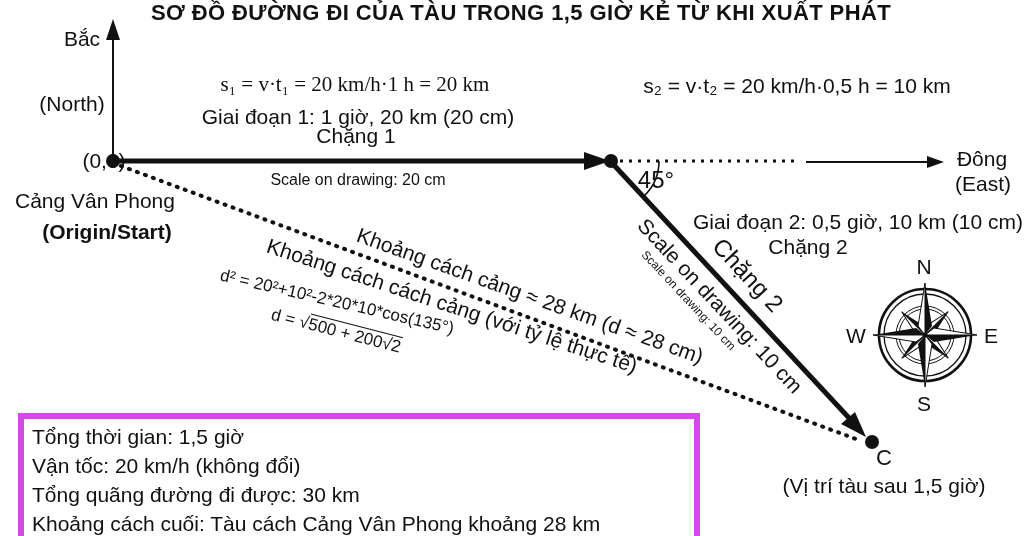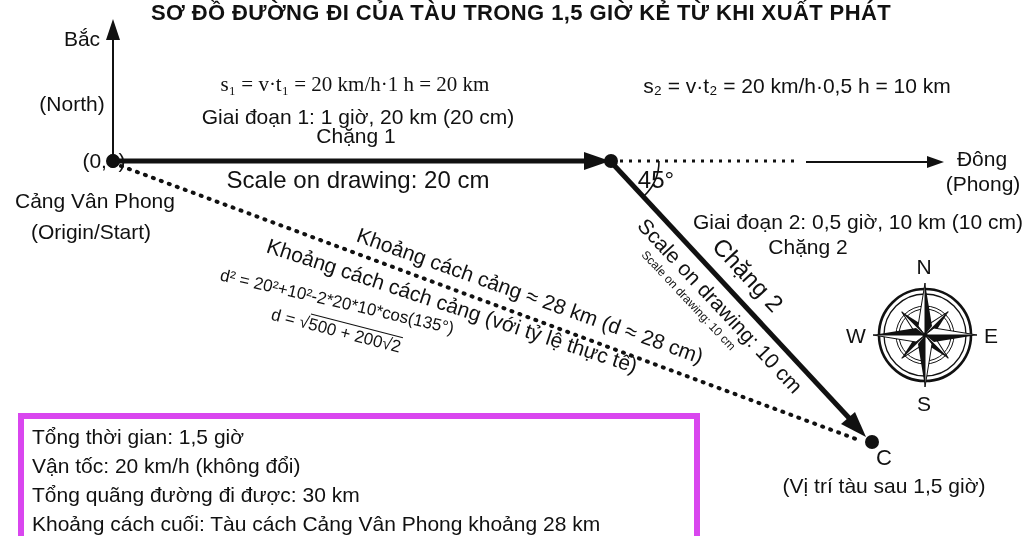--- a/index.html
+++ b/index.html
@@ -94,30 +94,30 @@
     <text x="924" y="411" text-anchor="middle" font-size="21">S</text>
     <text x="856" y="343" text-anchor="middle" font-size="21">W</text>
     <text x="991" y="343" text-anchor="middle" font-size="21">E</text>
   </svg>
 
   <div class="ctr b" style="left:521px;top:13px;font-size:22px;letter-spacing:0.4px;">SƠ ĐỒ ĐƯỜNG ĐI CỦA TÀU TRONG 1,5 GIỜ KẺ TỪ KHI XUẤT PHÁT</div>
 
   <div class="ctr" style="left:82px;top:39px;">Bắc</div>
   <div class="ctr" style="left:72px;top:63px;margin-top:41px;">(North)</div>
   <div class="ctr" style="left:982px;top:159px;">Đông</div>
-  <div class="ctr" style="left:983px;top:184px;">(Phong)</div>
+  <div class="ctr" style="left:983px;top:184px;">(East)</div>
 
   <div class="ctr" style="left:82px;top:161px;margin-left:22px;">(0,0)</div>
   <div class="ctr" style="left:95px;top:201px;">Cảng Vân Phong</div>
-  <div class="ctr" style="left:91px;top:232px;">(Origin/Start)</div>
+  <div class="ctr" style="left:107px;top:232px;font-weight:bold;">(Origin/Start)</div>
 
   <div class="ctr" style="left:355px;top:84px;font-family:Liberation Serif, serif;">s₁ = v·t₁ = 20 km/h·1 h = 20 km</div>
   <div class="ctr" style="left:358px;top:117px;">Giai đoạn 1: 1 giờ, 20 km (20 cm)</div>
   <div class="ctr" style="left:356px;top:136px;">Chặng 1</div>
-  <div class="ctr" style="left:358px;top:180px;font-size:24px;">Scale on drawing: 20 cm</div>
+  <div class="ctr" style="left:358px;top:180px;font-size:16px;">Scale on drawing: 20 cm</div>
 
   <div class="ctr" style="left:656px;top:180px;font-size:24px;">45°</div>
 
   <div class="ctr" style="left:797px;top:86px;">s₂ = v·t₂ = 20 km/h·0,5 h = 10 km</div>
   <div class="ctr" style="left:858px;top:222px;">Giai đoạn 2: 0,5 giờ, 10 km (10 cm)</div>
   <div class="ctr" style="left:808px;top:247px;">Chặng 2</div>
   <div class="ctr" style="left:748px;top:275px;font-size:24px;transform:translate(-50%,-50%) rotate(47deg);">Chặng 2</div>
   <div class="ctr" style="left:720px;top:306px;transform:translate(-50%,-50%) rotate(46.9deg);">Scale on drawing: 10 cm</div>
   <div class="ctr" style="left:688px;top:301px;font-size:12px;transform:translate(-50%,-50%) rotate(46.9deg);">Scale on drawing: 10 cm</div>
 

